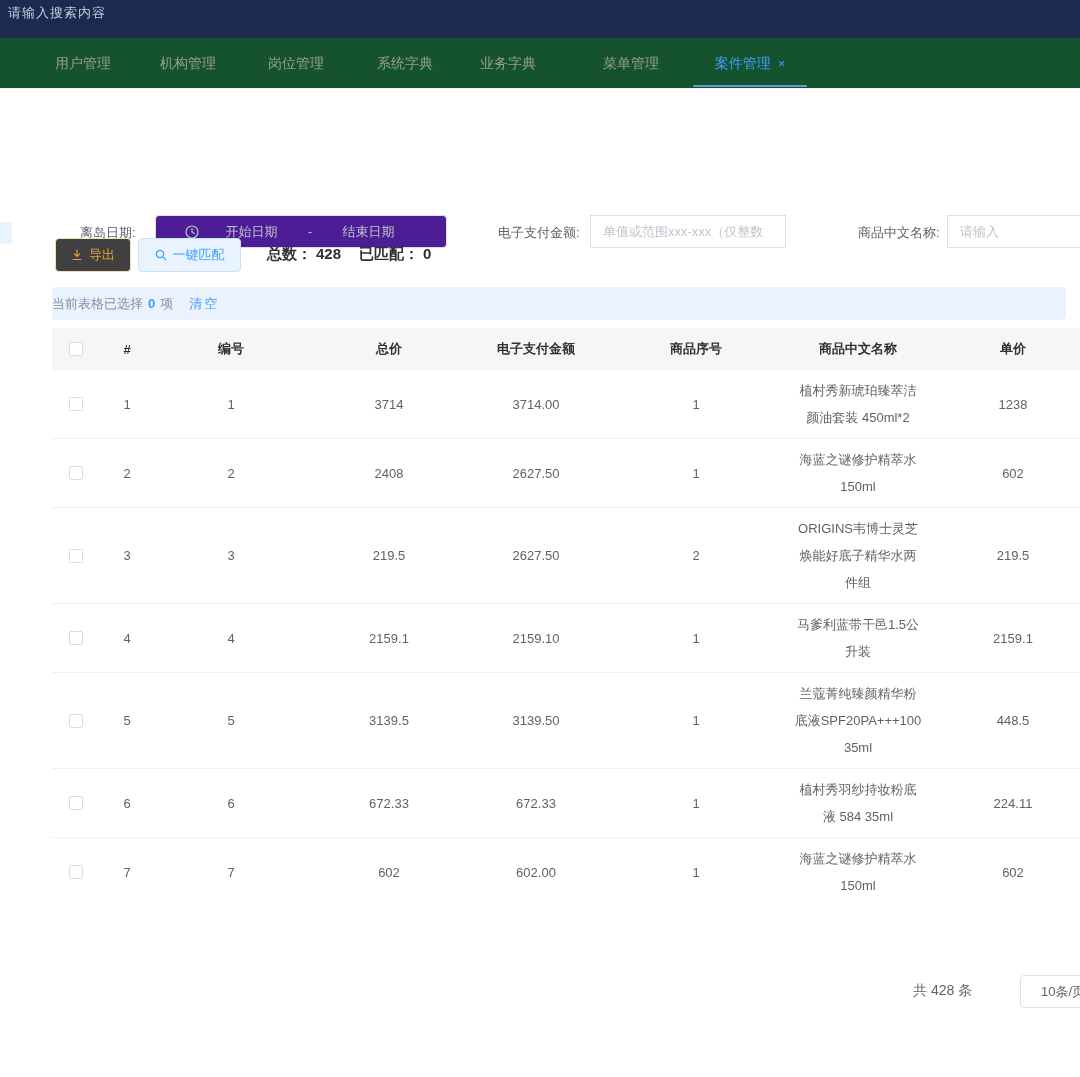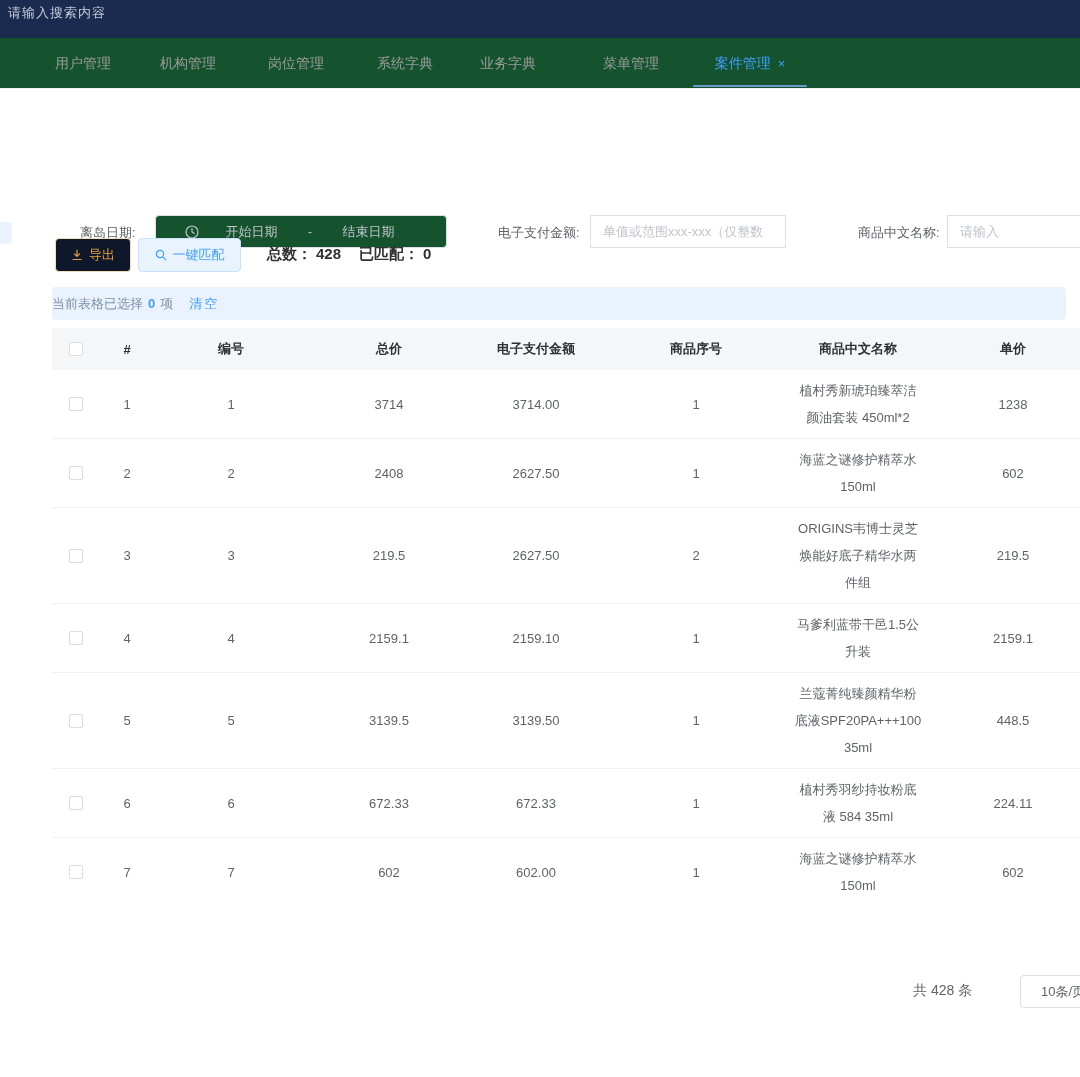--- a/index.html
+++ b/index.html
@@ -23,33 +23,33 @@
   
   .corner-box { position:absolute; left:-4px; top:97px; width:33px; height:33px; background:#fff; border:1px solid #e4e7ed; border-radius:0 4px 4px 0; }
   .left-frag { position:absolute; left:-4px; top:222px; width:16px; height:22px; background:#e8f3fe; border-radius:0 3px 3px 0; }
 
   
   .filters { position:absolute; left:0; top:89px; width:1080px; height:80px; background:#fff; }
   .f-label { position:absolute; top:135px; font-size:13px; color:#5c6066; }
   .lbl-date { left:80px; }
   .lbl-amount { left:498px; }
   .lbl-name { left:858px; }
-  .date-range { position:absolute; left:155px; top:126px; width:292px; height:33px; border:1px solid #dcdfe6; border-radius:4px; background:#14532d; display:flex; align-items:center; padding:0 25px; }
+  .date-range { position:absolute; left:155px; top:126px; width:292px; height:33px; border:1px solid #dcdfe6; border-radius:4px; background:#4c1d95; display:flex; align-items:center; padding:0 25px; }
   .date-range .clock { width:14px; height:14px; margin-left:4px; flex:0 0 auto; }
   .ph { color:#bfc4cc; font-size:13px; }
   .date-range .ph-part { flex:1; text-align:center; }
   .date-range .sep { color:#bfc4cc; font-size:13px; padding:0 4px; }
   .text-input { position:absolute; height:33px; border:1px solid #dcdfe6; border-radius:0; background:#fff; font-size:13px; color:#333; padding:0 12px; outline:none; }
   .text-input::placeholder { color:#bfc4cc; }
   .inp-amount { left:590px; top:126px; width:196px; }
   .inp-name { left:947px; top:126px; width:150px; }
 
   
   .btn { position:absolute; top:238px; height:34px; border-radius:4px; font-size:13px; display:flex; align-items:center; justify-content:center; gap:6px; cursor:pointer; border:1px solid transparent; background:none; font-family:inherit; }
-  .btn-export { left:55px; width:76px; color:#e6a23c; background:#0f172a; border-color:#f3dfb6; }
+  .btn-export { left:55px; width:76px; color:#e6a23c; background:#404040; border-color:#f3dfb6; }
   .btn-match { left:138px; width:103px; color:#409eff; background:#e8f3fe; border-color:#c9e2fb; }
   .btn svg { display:block; }
   .stats { position:absolute; left:267px; top:245px; font-size:15px; color:#303133; font-weight:700; }
   .stats span { margin-right:4px; }
   .stats .gap { margin-left:14px; }
 
   
   .sel-bar { position:absolute; left:52px; top:287px; width:1014px; height:33px; background:#eaf3fd; border-radius:4px; display:flex; align-items:center; padding-left:0; font-size:13px; color:#7d92ab; }
   .sel-bar .sel-count { color:#409eff; font-weight:700; margin:0 5px; }
   .sel-bar .sel-suffix { margin-right:16px; }

